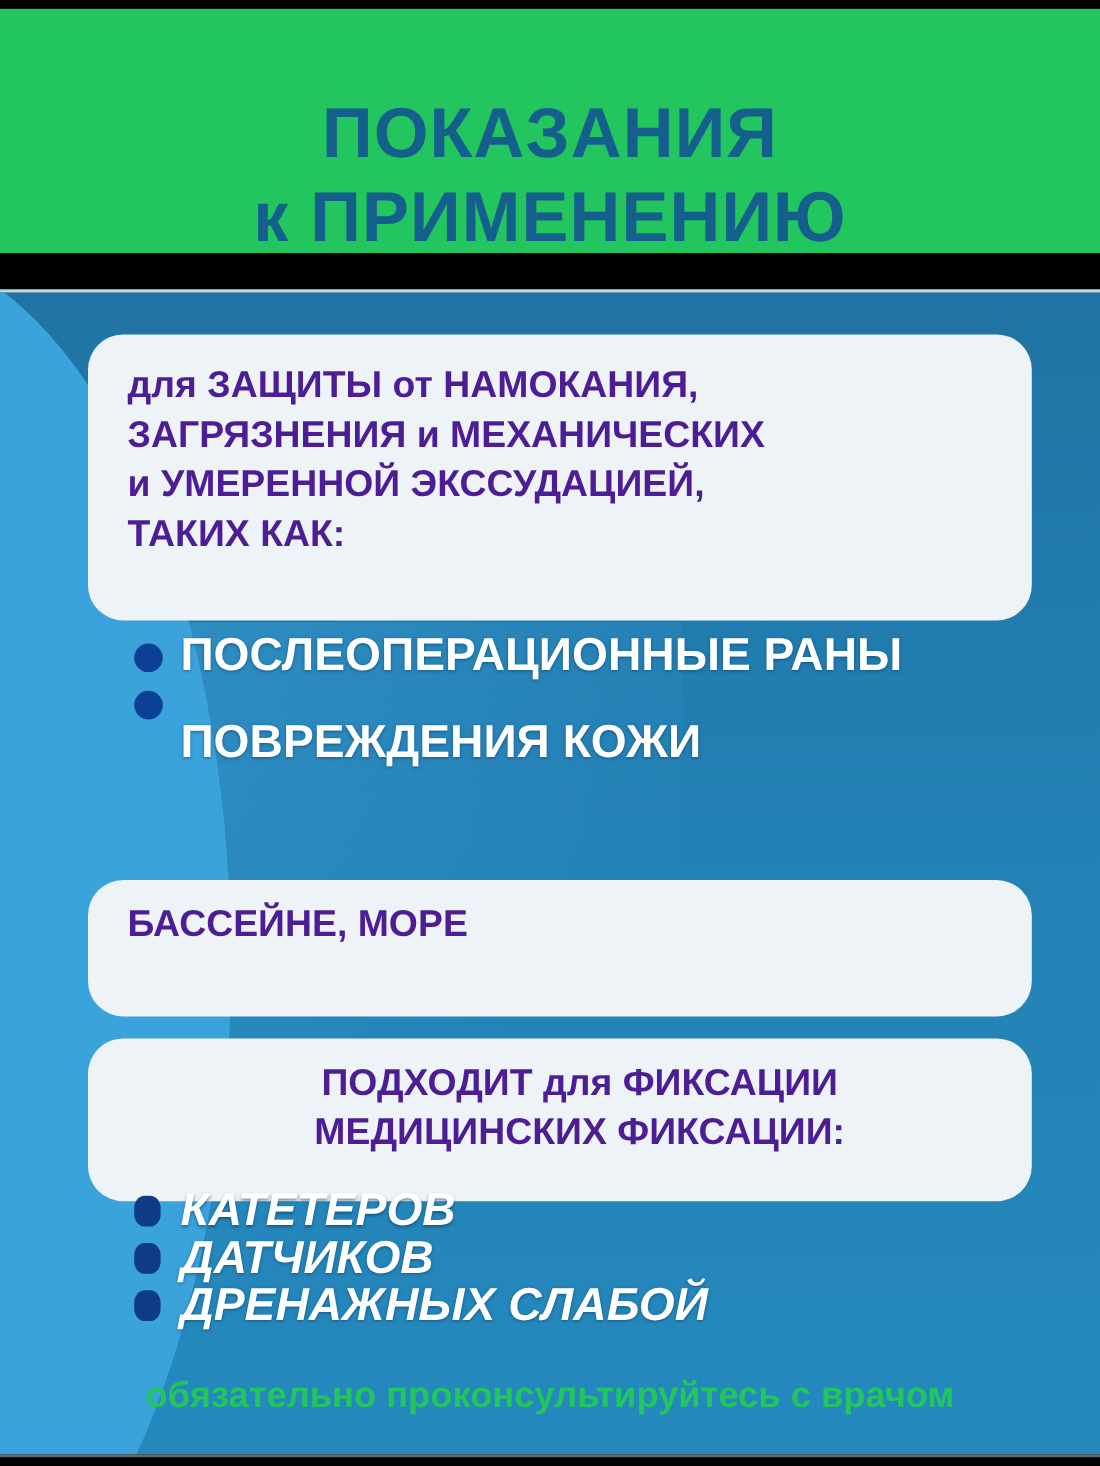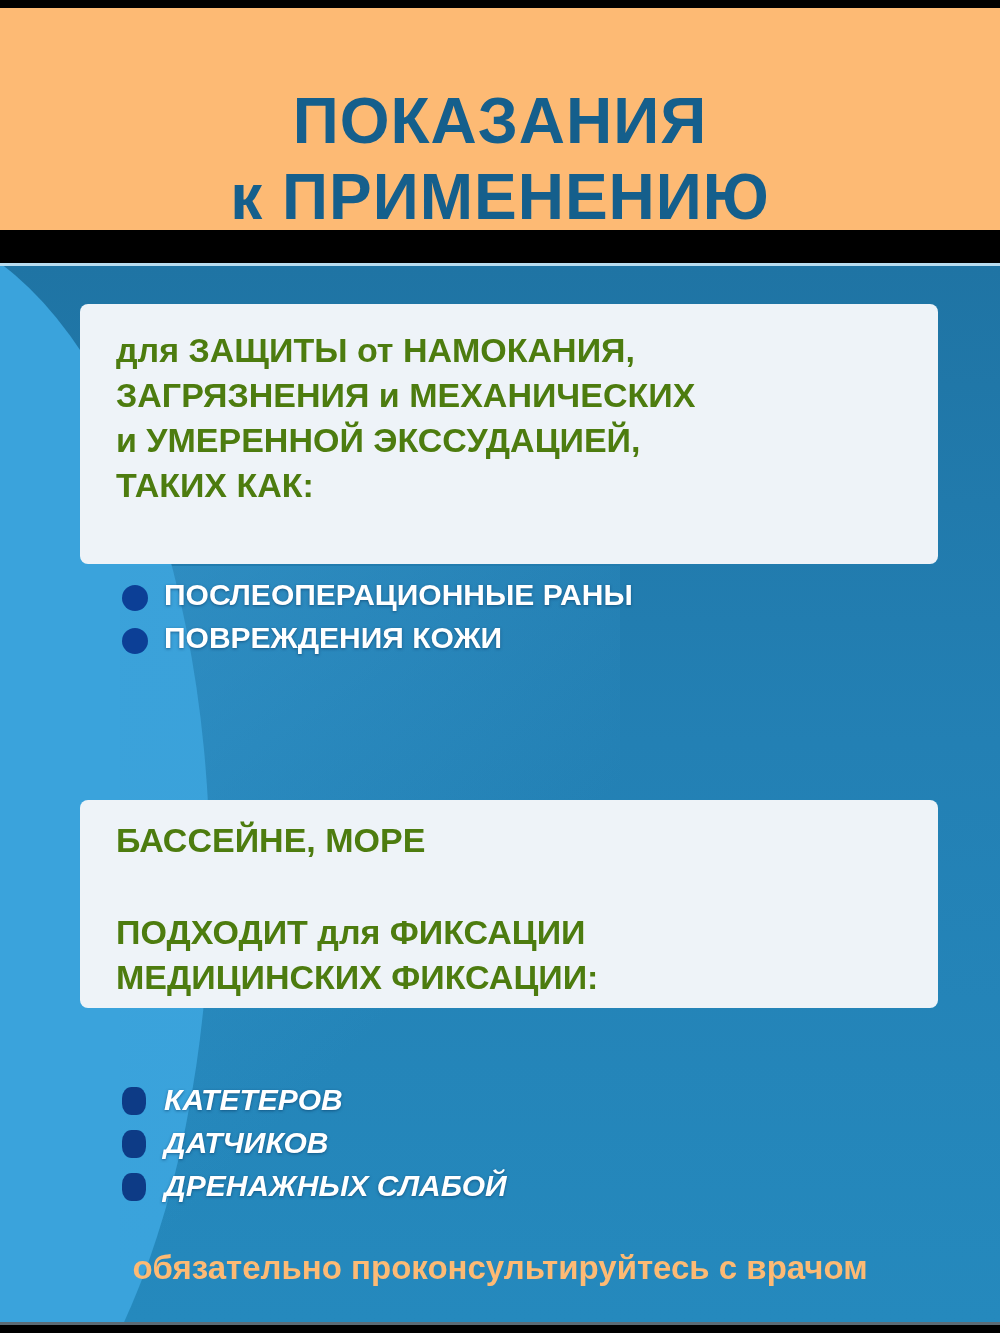--- a/index.html
+++ b/index.html
@@ -5,21 +5,21 @@
     * { box-sizing: border-box; margin: 0; padding: 0; }
     html, body { width: 1000px; height: 1333px; overflow: hidden; background: #000; }
     body { font-family: "Liberation Sans", "DejaVu Sans", sans-serif; position: relative; }
 
     .top-bar { position: absolute; left: 0; top: 0; width: 1000px; height: 8px; background: #000; }
     .bottom-bar { position: absolute; left: 0; top: 1325px; width: 1000px; height: 8px; background: #000; }
     .bottom-strip { position: absolute; left: 0; top: 1322px; width: 1000px; height: 3px; background: #5c6b75; }
 
     .header {
       position: absolute; left: 0; top: 8px; width: 1000px; height: 222px;
-      background: #fdba74; text-align: center; padding-left: 25px;
+      background: #22c55e; text-align: center; padding-left: 25px;
     }
     .title {
       position: absolute; left: 0; width: 1000px; text-align: center;
       color: #155f8c; font-weight: bold; letter-spacing: 1px;
       font-family: "Liberation Sans", "DejaVu Sans", sans-serif;
       font-size: 64px; line-height: 70px;
     }
     .title.l1 { top: 78px; }
     .title.l2 { top: 154px; }
 
@@ -35,49 +35,49 @@
       background: #3aa3dc;
     }
     .panel .sweep2 {
       position: absolute; left: 120px; top: 300px; width: 500px; height: 700px;
       background: linear-gradient(135deg, rgba(60,160,215,0.5) 0%, rgba(40,130,190,0) 60%);
       transform: rotate(0deg);
     }
 
     .card {
       position: absolute; left: 80px; width: 858px;
-      background: #eef3f8; border-radius: 8px;
-      color: #4d7c0f; font-weight: bold;
+      background: #eef3f8; border-radius: 32px;
+      color: #4c1d95; font-weight: bold;
       font-size: 34px; line-height: 45px;
       padding-left: 36px;
     }
     .card.c1 { top: 304px; height: 260px; padding-top: 24px; }
     .card.c2 { top: 800px; height: 124px; padding-top: 18px; }
-    .card.c3 { top: 892px; height: 116px; padding-top: 18px; }
+    .card.c3 { top: 944px; height: 148px; padding-top: 18px; text-align: center; }
     .card .line { display: block; white-space: nowrap; }
 
     .list {
       position: absolute; left: 122px; color: #ffffff; font-weight: bold;
-      font-size: 30px; line-height: 43px;
+      font-size: 42px; line-height: 43px;
       text-shadow: 0 1px 3px rgba(0,40,80,0.5);
     }
     .list.l1 { top: 573px; }
     .list.l2 { top: 1078px; font-style: italic; }
     .list .item { position: relative; padding-left: 42px; white-space: nowrap; }
     .list .bullet {
       position: absolute; left: 0; top: 12px; width: 26px; height: 26px;
       border-radius: 50%; background: #0c3f96;
       box-shadow: none;
     }
     .list.l2 .bullet { border-radius: 40%; background: #0d3b86; width: 24px; height: 28px; top: 9px; }
-    .list .indent { padding-left: 42px; white-space: nowrap; }
+    .list .indent { padding-left: 42px; white-space: nowrap; margin-top: 36px; }
 
     .footer-note {
       position: absolute; left: 0; top: 1246px; width: 1000px; text-align: center;
-      color: #fdba74; font-weight: bold; font-size: 33px; line-height: 44px;
+      color: #22c55e; font-weight: bold; font-size: 33px; line-height: 44px;
     }
   </style>
 </head>
 <body>
 
 <div class="top-bar"></div>
 
 <div class="header">
   <div class="title l1">ПОКАЗАНИЯ</div>
   <div class="title l2">к ПРИМЕНЕНИЮ</div>

